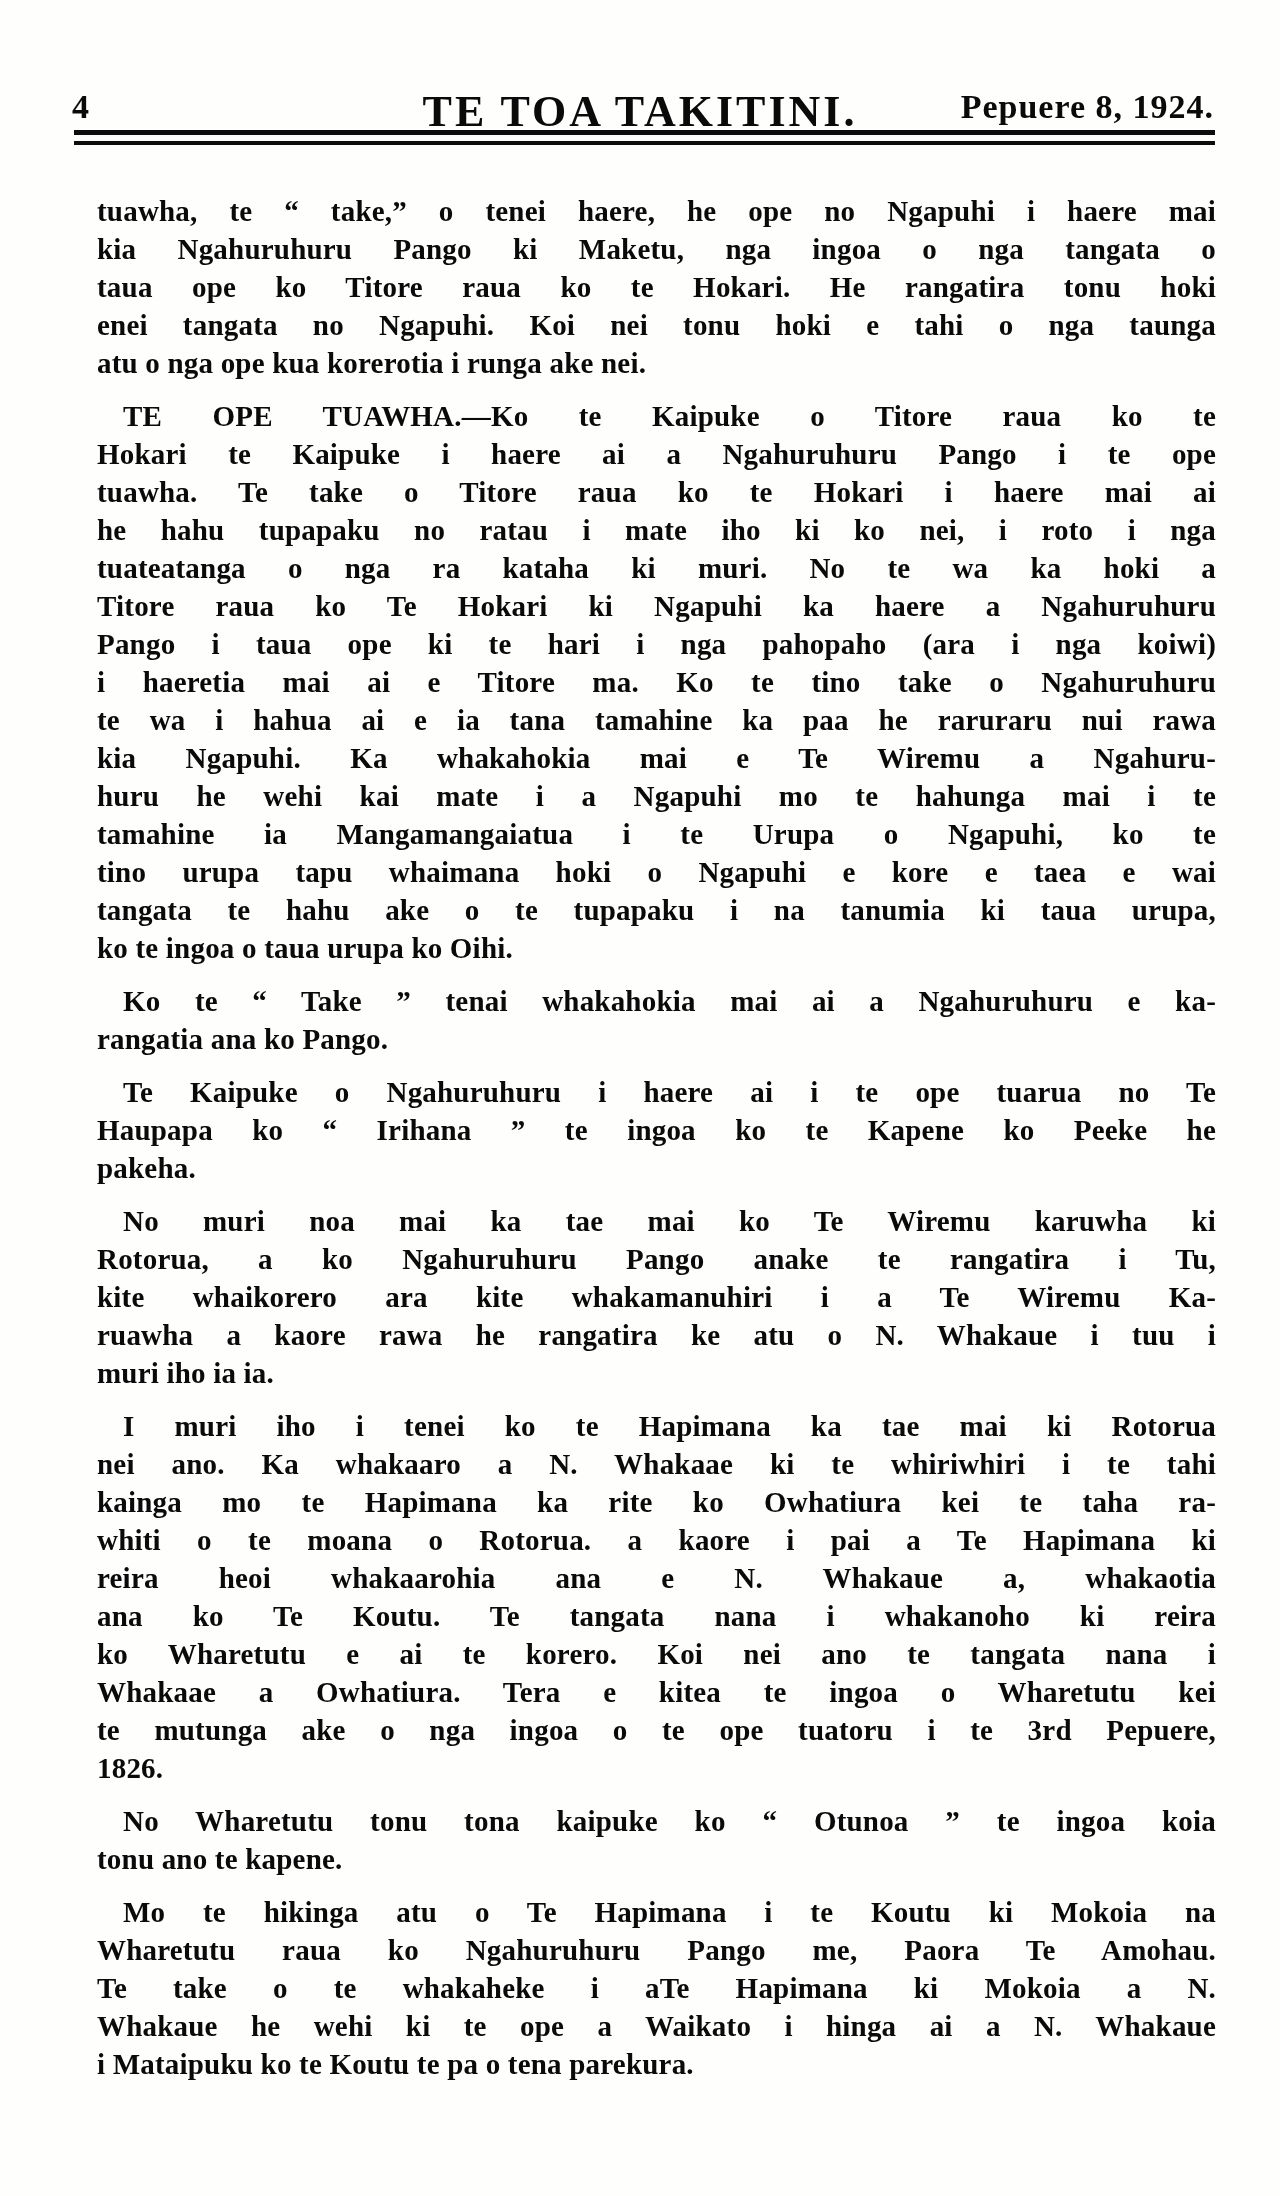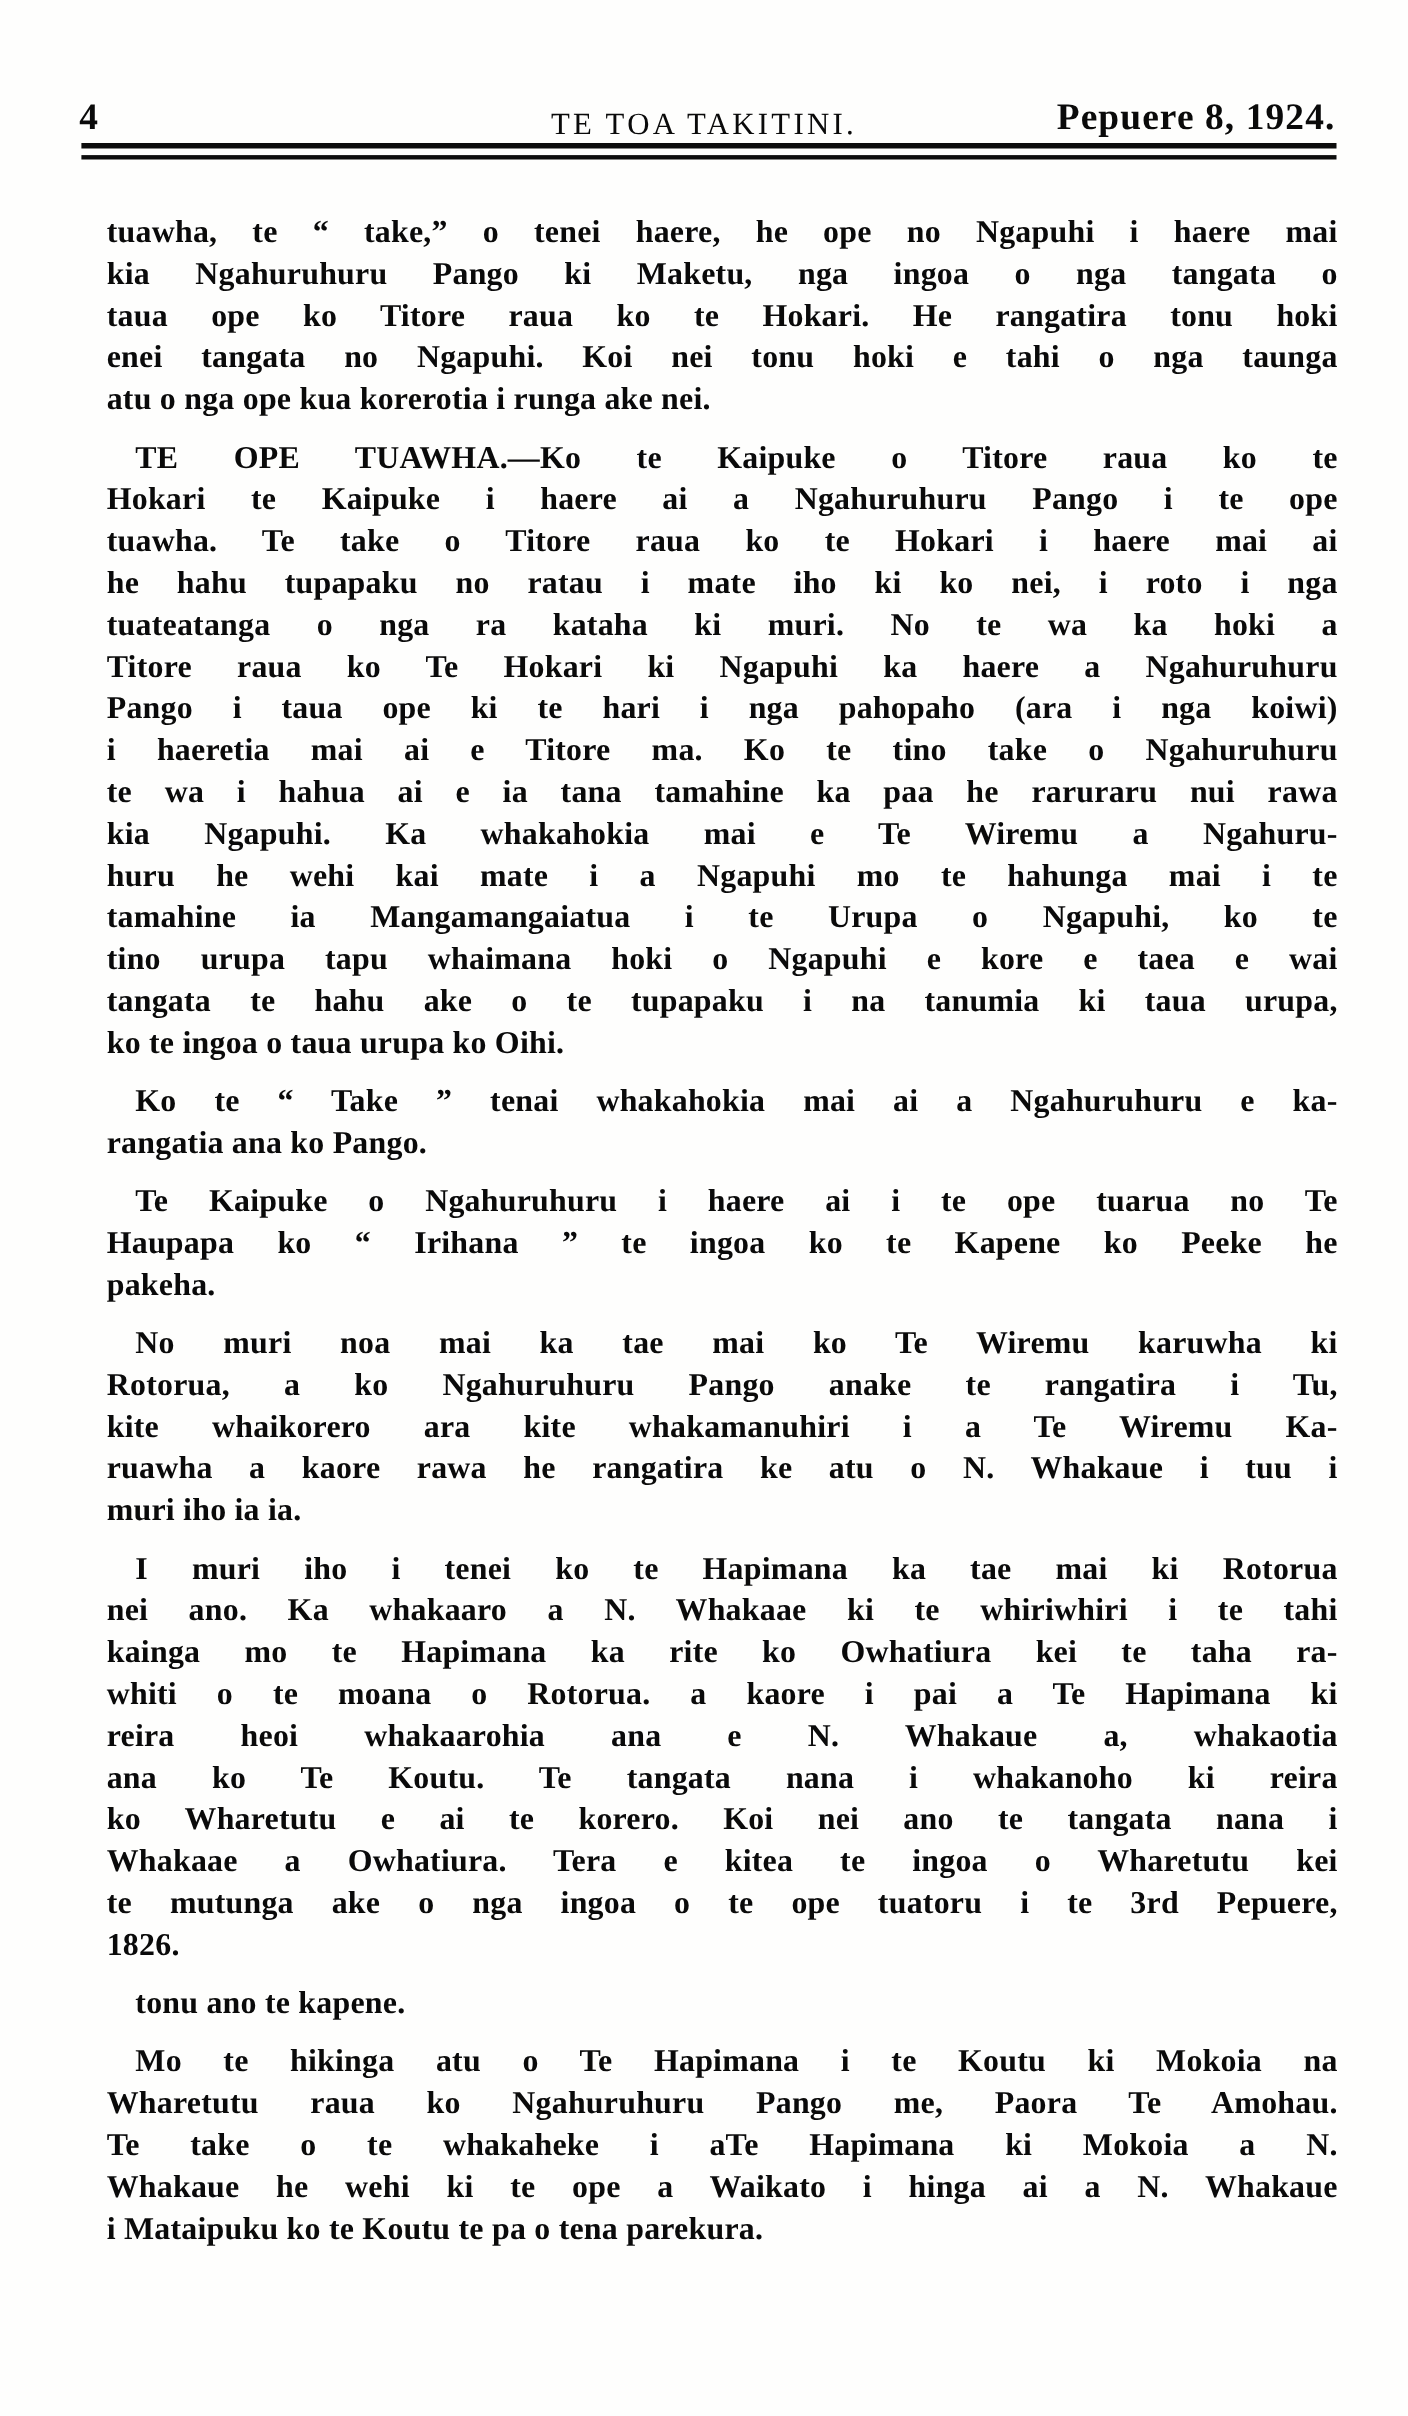--- a/index.html
+++ b/index.html
@@ -18,23 +18,23 @@
   .masthead {
     position: relative;
     height: 44px;
     margin-top: 86px;
   }
   .page-number {
     position: absolute; left: 72px; top: 2px;
     font-size: 34px; font-weight: bold;
   }
   .page-title {
-    position: absolute; left: 50%; top: 12px;
+    position: absolute; left: 50%; top: 0;
     transform: translateX(-50%);
-    font-size: 28px; font-weight: normal;
+    font-size: 44px; font-weight: bold;
     letter-spacing: 3px; white-space: nowrap;
   }
   .page-date {
     position: absolute; right: 66px; top: 2px;
     font-size: 34px; font-weight: bold;
     letter-spacing: 1px; white-space: nowrap;
   }
   .rule {
     margin: 0 65px 0 74px;
   }
@@ -122,20 +122,21 @@
         <div class="line j">kainga mo te Hapimana ka rite ko Owhatiura kei te taha ra-</div>
         <div class="line j">whiti o te moana o Rotorua. a kaore i pai a Te Hapimana ki</div>
         <div class="line j">reira heoi whakaarohia ana e N. Whakaue a, whakaotia</div>
         <div class="line j">ana ko Te Koutu.  Te tangata nana i whakanoho ki reira</div>
         <div class="line j">ko Wharetutu e ai te korero.  Koi nei ano te tangata nana i</div>
         <div class="line j">Whakaae a Owhatiura.  Tera e kitea te ingoa o Wharetutu kei</div>
         <div class="line j">te mutunga ake o nga ingoa o te ope tuatoru i te 3rd Pepuere,</div>
         <div class="line">1826.</div>
       </div>
       <div class="para indent">
+        <div class="line j">No Wharetutu tonu tona kaipuke ko “ Otunoa ” te ingoa koia</div>
         <div class="line">tonu ano te kapene.</div>
       </div>
       <div class="para indent">
         <div class="line j">Mo te hikinga atu o Te Hapimana i te Koutu ki Mokoia na</div>
         <div class="line j">Wharetutu raua ko Ngahuruhuru Pango me, Paora Te Amohau.</div>
         <div class="line j">Te take o te whakaheke i aTe Hapimana ki Mokoia a N.</div>
         <div class="line j">Whakaue he wehi ki te ope a Waikato i hinga ai a N. Whakaue</div>
         <div class="line">i Mataipuku ko te Koutu te pa o tena parekura.</div>
       </div>
     </main>

